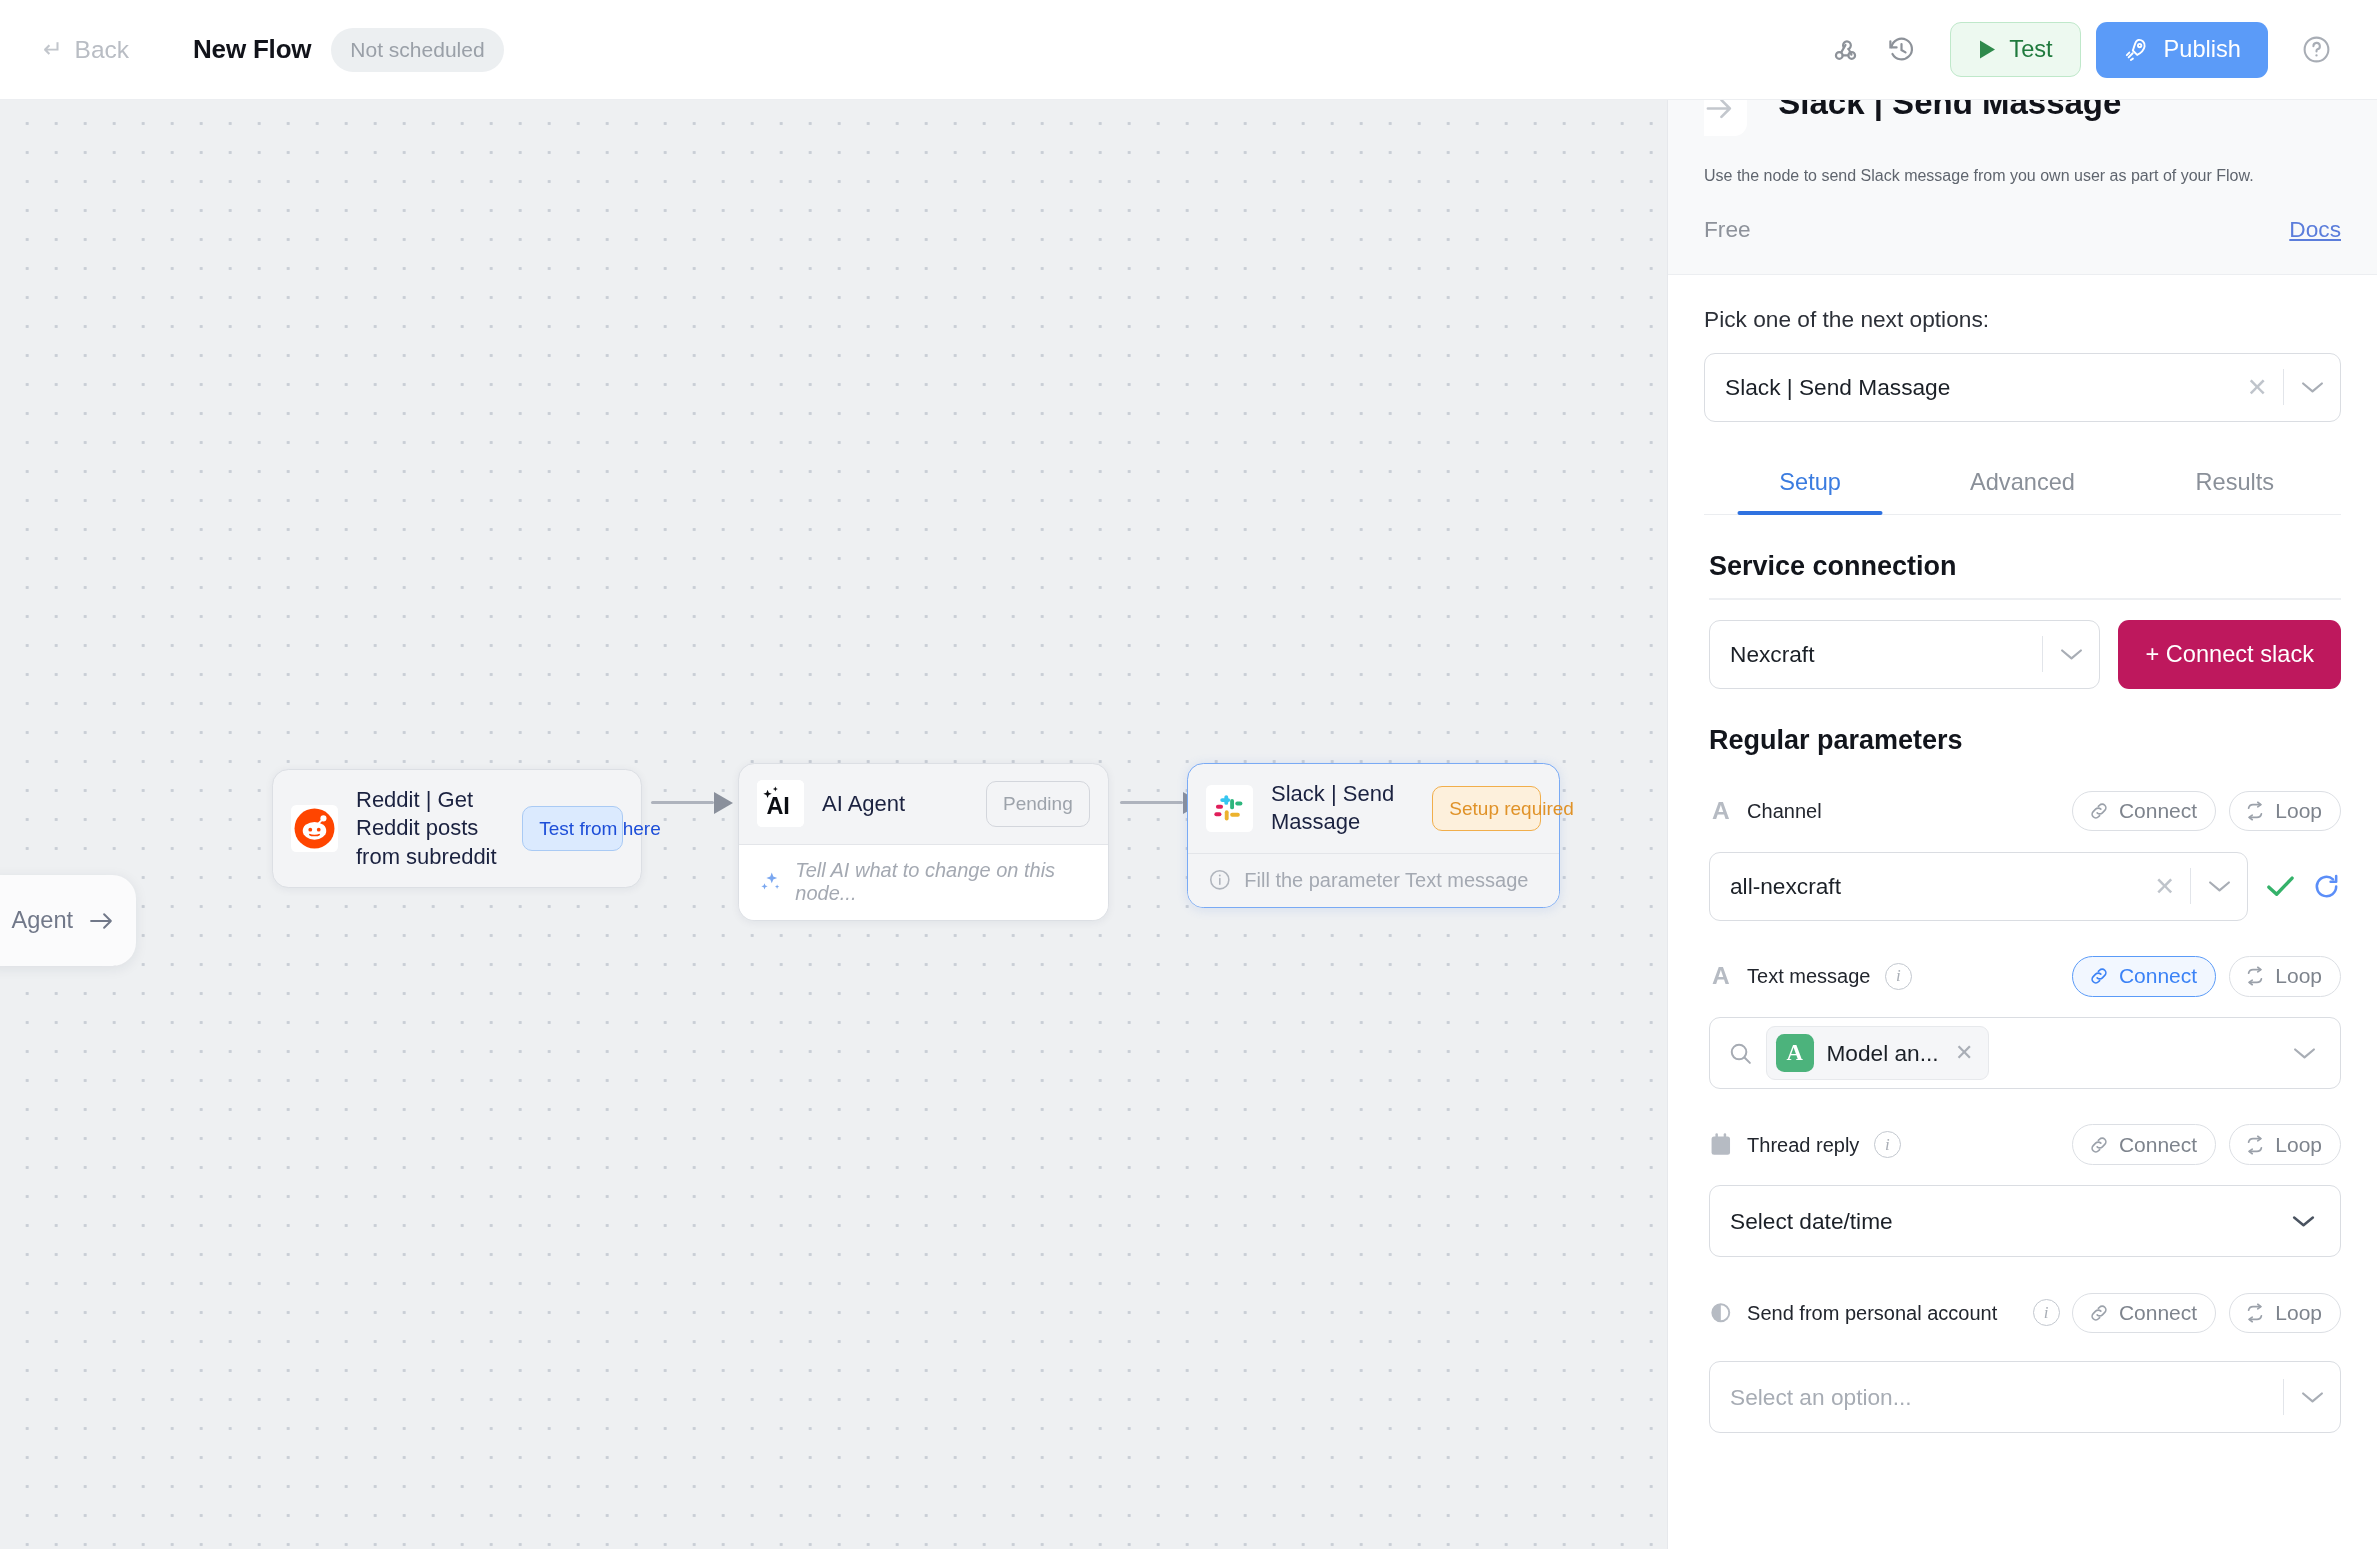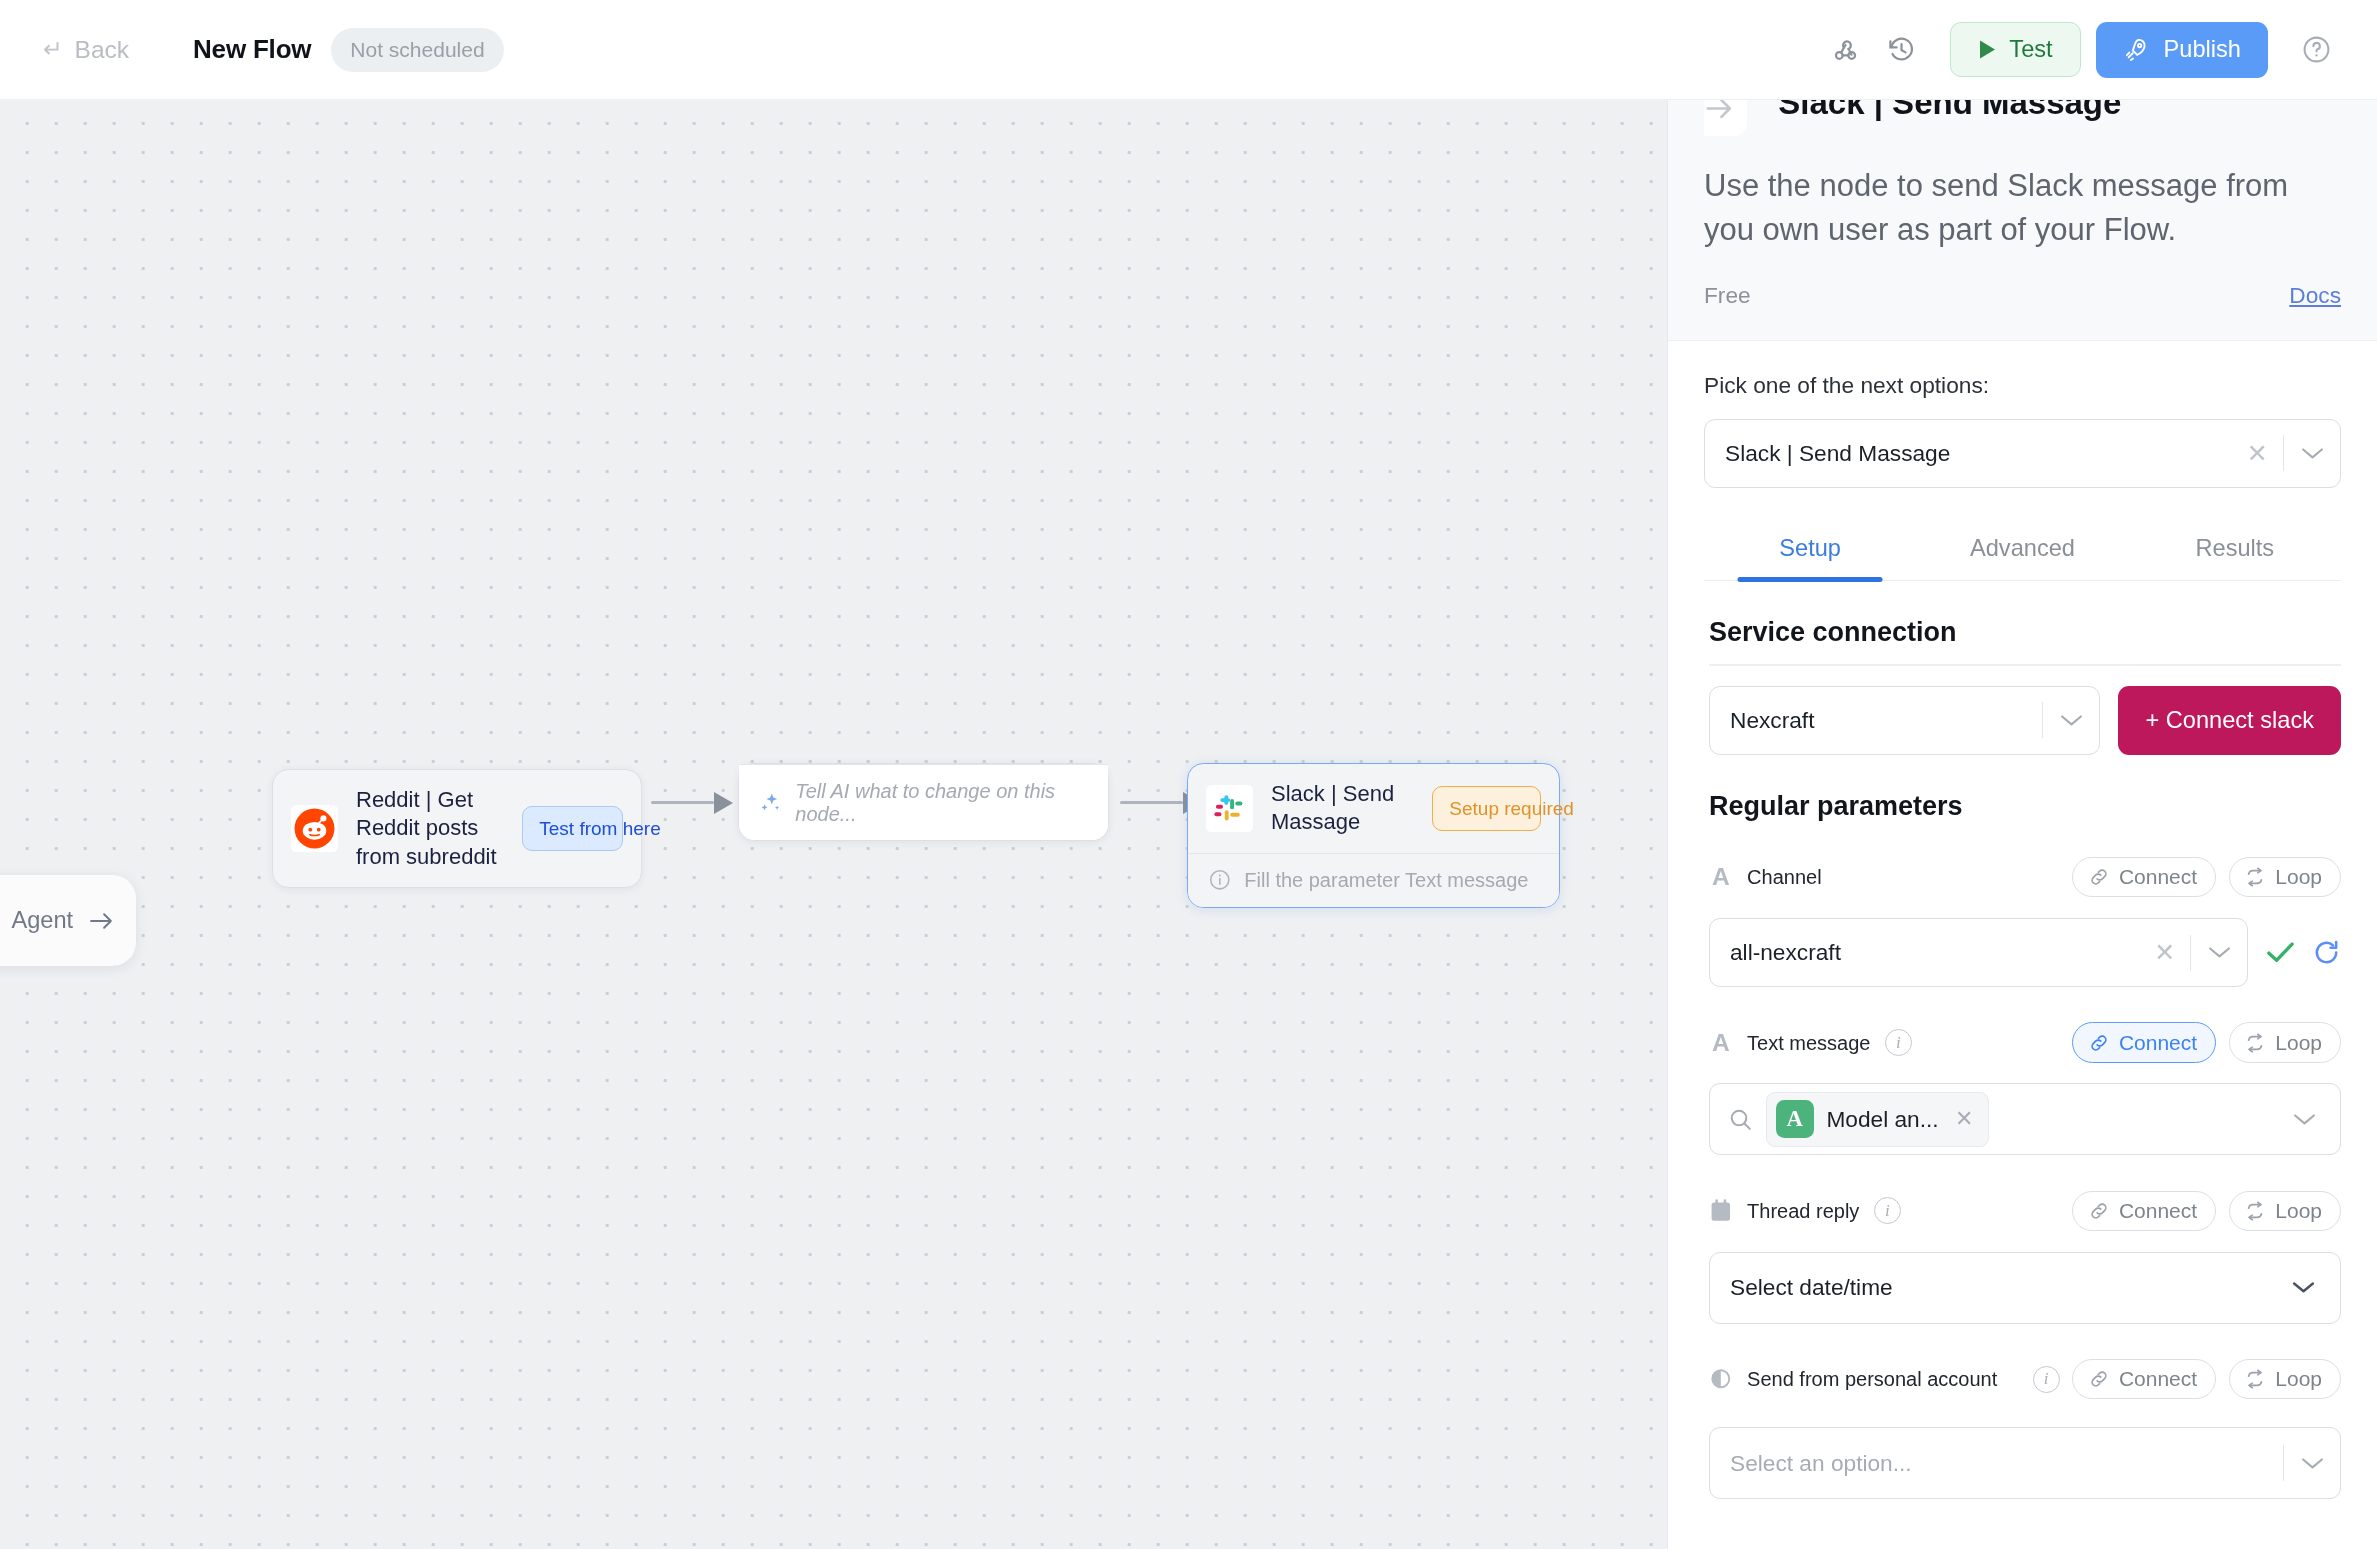--- a/index.html
+++ b/index.html
@@ -117,21 +117,21 @@
     background: #f8f9fa; padding: 0 36px 31px 36px; position: relative;
     border-bottom: 0.9px solid #eceef1;
   }
   .panel-title-row { display: flex; align-items: flex-start; gap: 9px; margin-top: -20px; height: 60px; overflow: hidden; }
   .collapse-btn {
     width: 56px; height: 56px; min-width: 56px; border-radius: 12.7px; background: #fff;
     display: flex; align-items: center; justify-content: center; color: #c3c7cd; cursor: pointer;
     margin-left: -12.7px;
   }
   .panel-title { font-size: 33px; font-weight: 700; color: #11131a; margin-left: 22px; margin-top: 3.6px; white-space: nowrap; }
-  .panel-desc { font-size: 31px; line-height: 1.44; color: #5f656e; margin-top: 23.6px; max-width: 598px; }
+  .panel-desc { font-size: 16px; line-height: 1.44; color: #5f656e; margin-top: 23.6px; max-width: 598px; }
   .panel-meta { display: flex; align-items: center; margin-top: 29px; }
   .panel-free { font-size: 22.7px; color: #8d929a; }
   .panel-docs { margin-left: auto; font-size: 22.7px; color: #5b7ddb; text-decoration: underline; cursor: pointer; }
 
   .panel-pick { padding: 31px 36px 0 36px; }
   .pick-label { font-size: 22.7px; color: #2c3038; margin-bottom: 20px; }
 
   .select {
     height: 69px; border: 1.4px solid #dadde2; border-radius: 11px; background: #fff;
     display: flex; align-items: center; padding: 0 0 0 20px; cursor: pointer;
@@ -310,20 +310,32 @@
       </div>
 
       <div class="conn" style="left:651px; top:690px; width:82px;">
         <div class="conn-line"></div>
         <div class="conn-head"></div>
       </div>
 
       <div class="node" style="left:738px; top:663px; width:371px;">
         <div class="port left"></div>
         <div class="port right"></div>
+        <div class="node-main">
+          <div class="node-logo">
+            <svg width="47" height="47" viewBox="0 0 40 40">
+              <rect width="40" height="40" fill="#fff"></rect>
+              <text x="8" y="29" font-family="Liberation Sans, sans-serif" font-size="20" font-weight="700" fill="#0b0d12">AI</text>
+              <path d="M9 8.2l1 2.6 2.6 1-2.6 1-1 2.6-1-2.6-2.6-1 2.6-1z" fill="#0b0d12"></path>
+              <path d="M15.6 5.6l.6 1.5 1.5.6-1.5.6-.6 1.5-.6-1.5-1.5-.6 1.5-.6z" fill="#0b0d12"></path>
+            </svg>
+          </div>
+          <div class="node-title">AI Agent</div>
+          <div class="node-badge badge-pending">Pending</div>
+        </div>
         <div class="node-sub italic">
           <span>
             <svg width="23.6" height="23.6" viewBox="0 0 24 24" fill="#7aa7f0">
               <path d="M13 2.6l1.5 4 4 1.5-4 1.5-1.5 4-1.5-4-4-1.5 4-1.5z"></path>
               <path d="M5.6 13.4l.9 2.3 2.3.9-2.3.9-.9 2.3-.9-2.3-2.3-.9 2.3-.9z"></path>
               <path d="M18.4 14.8l.6 1.6 1.6.6-1.6.6-.6 1.6-.6-1.6-1.6-.6 1.6-.6z"></path>
             </svg>
           </span>
           <span>Tell AI what to change on this node...</span>
         </div>

